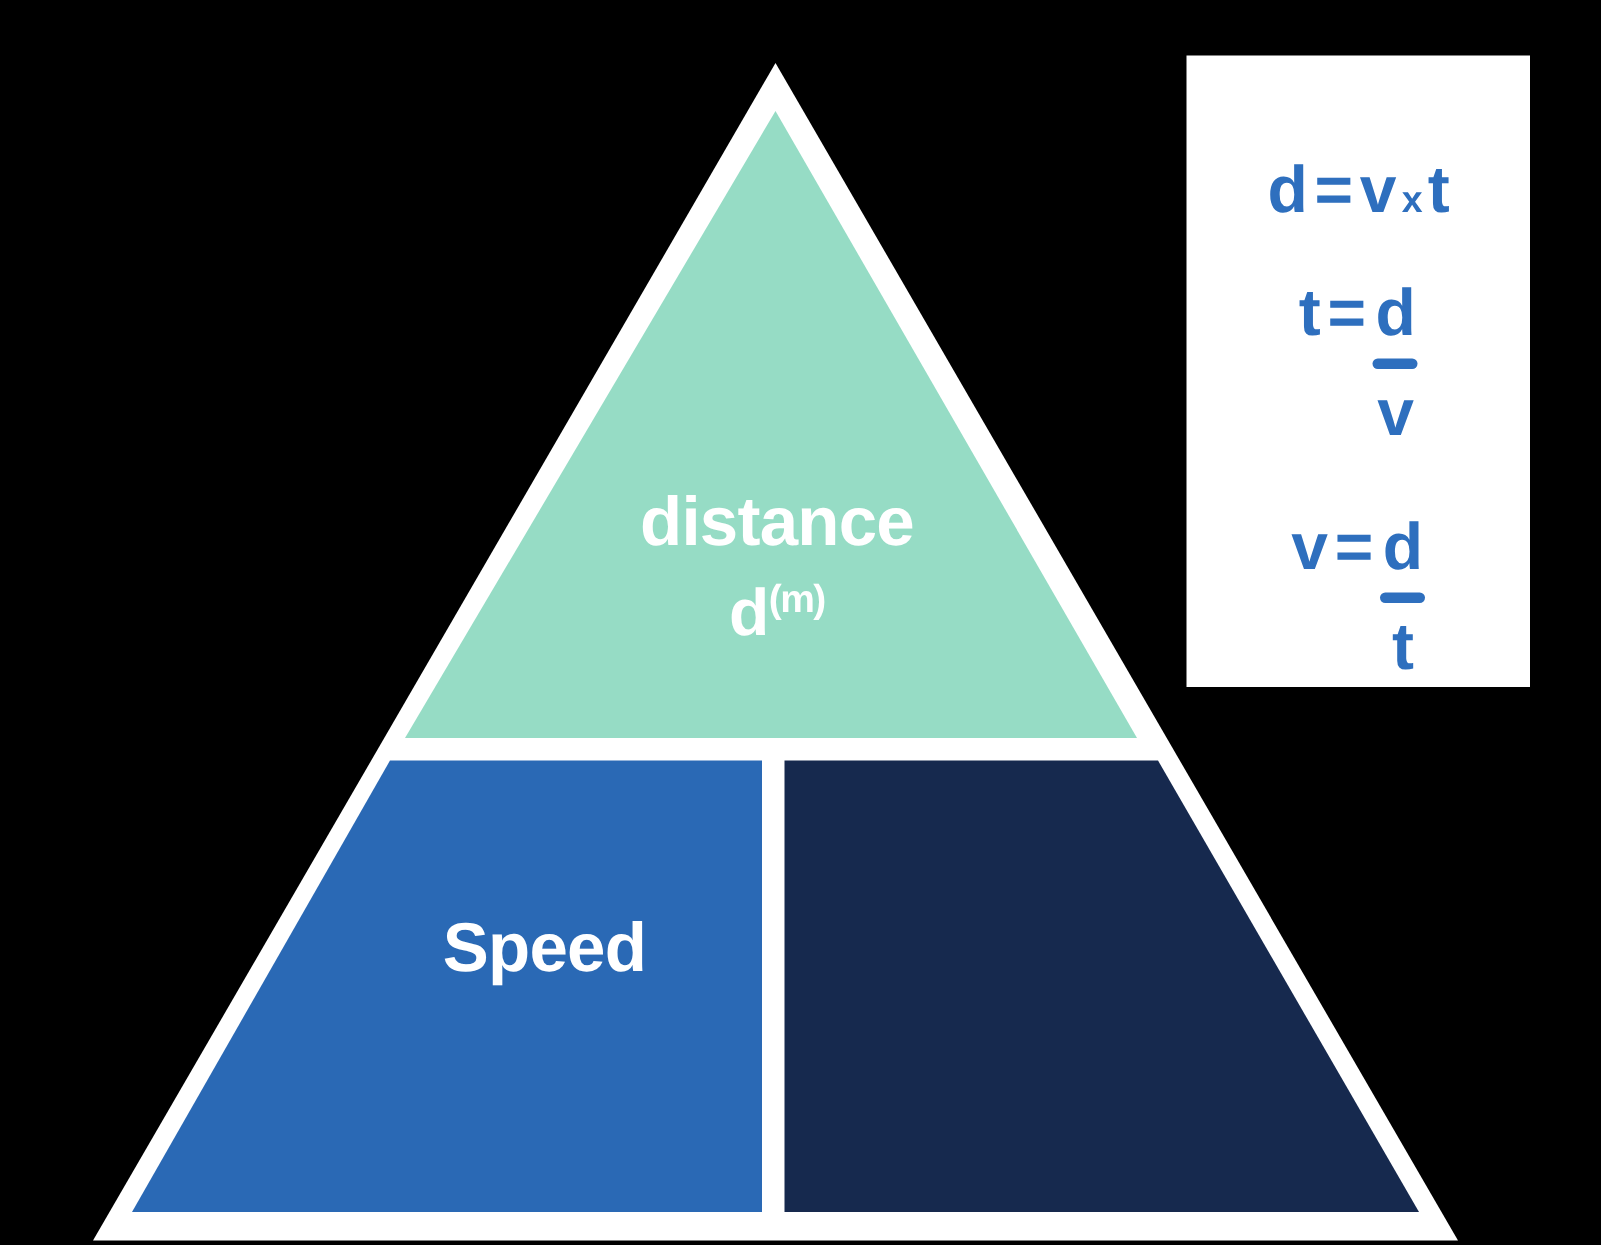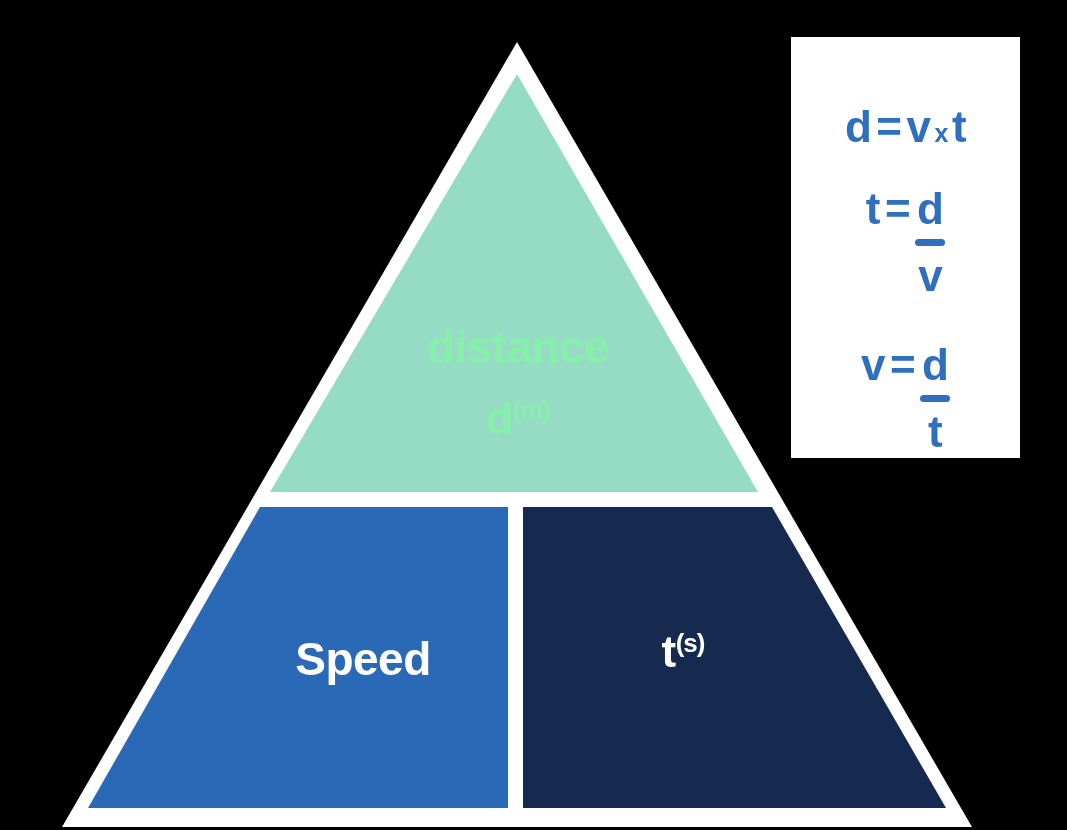--- a/index.html
+++ b/index.html
@@ -10,27 +10,27 @@
     background: #000;
     font-family: "Liberation Sans", sans-serif;
     font-weight: bold;
     overflow: hidden;
   }
   .tri-svg { position: absolute; left: 0; top: 0; }
 
   
   .sec-label { position: absolute; text-align: center; line-height: 1.1; }
   .sec-title { font-size: 46px; letter-spacing: -0.5px; }
-  .sym-line  { margin-top: 22px; font-size: 44px; letter-spacing: -0.5px; }
+  .sym-line  { margin-top: 12px; font-size: 44px; letter-spacing: -0.5px; }
   .unit      { font-size: 26px; vertical-align: 15px; letter-spacing: -1px; }
-  .dark  { color: #86efac; }
+  .dark  { color: #ffffff; }
   .light { color: #FFFFFF; }
 
   .lbl-distance { left: 368px; top: 322px; width: 300px; }
-  .lbl-speed    { left: 213px; top: 634px; width: 300px; text-align: center; }
+  .lbl-speed    { left: 213px; top: 606px; width: 300px; text-align: center; }
   .lbl-time     { left: 533px; top: 606px; width: 300px; }
 
   
   .formula-panel {
     position: absolute;
     left: 791px; top: 37px;
     width: 229px; height: 421px;
     background: #FFFFFF;
   }
   .formula {
@@ -77,23 +77,20 @@
     <div class="sym-line">
       <span>d</span><span class="unit">(m)</span>
     </div>
   </div>
 
   <div class="sec-label lbl-speed light">
     <div class="sec-title">Speed</div>
   </div>
 
   <div class="sec-label lbl-time light">
-    <div class="sym-line">
-      <span>t</span><span class="unit">(s)</span>
-    </div>
   </div>
 
   <div class="formula-panel">
 
     <div class="formula product">
       <span>d</span>
       <span class="eq">=</span>
       <span>v</span>
       <span class="mult">x</span>
       <span>t</span>

